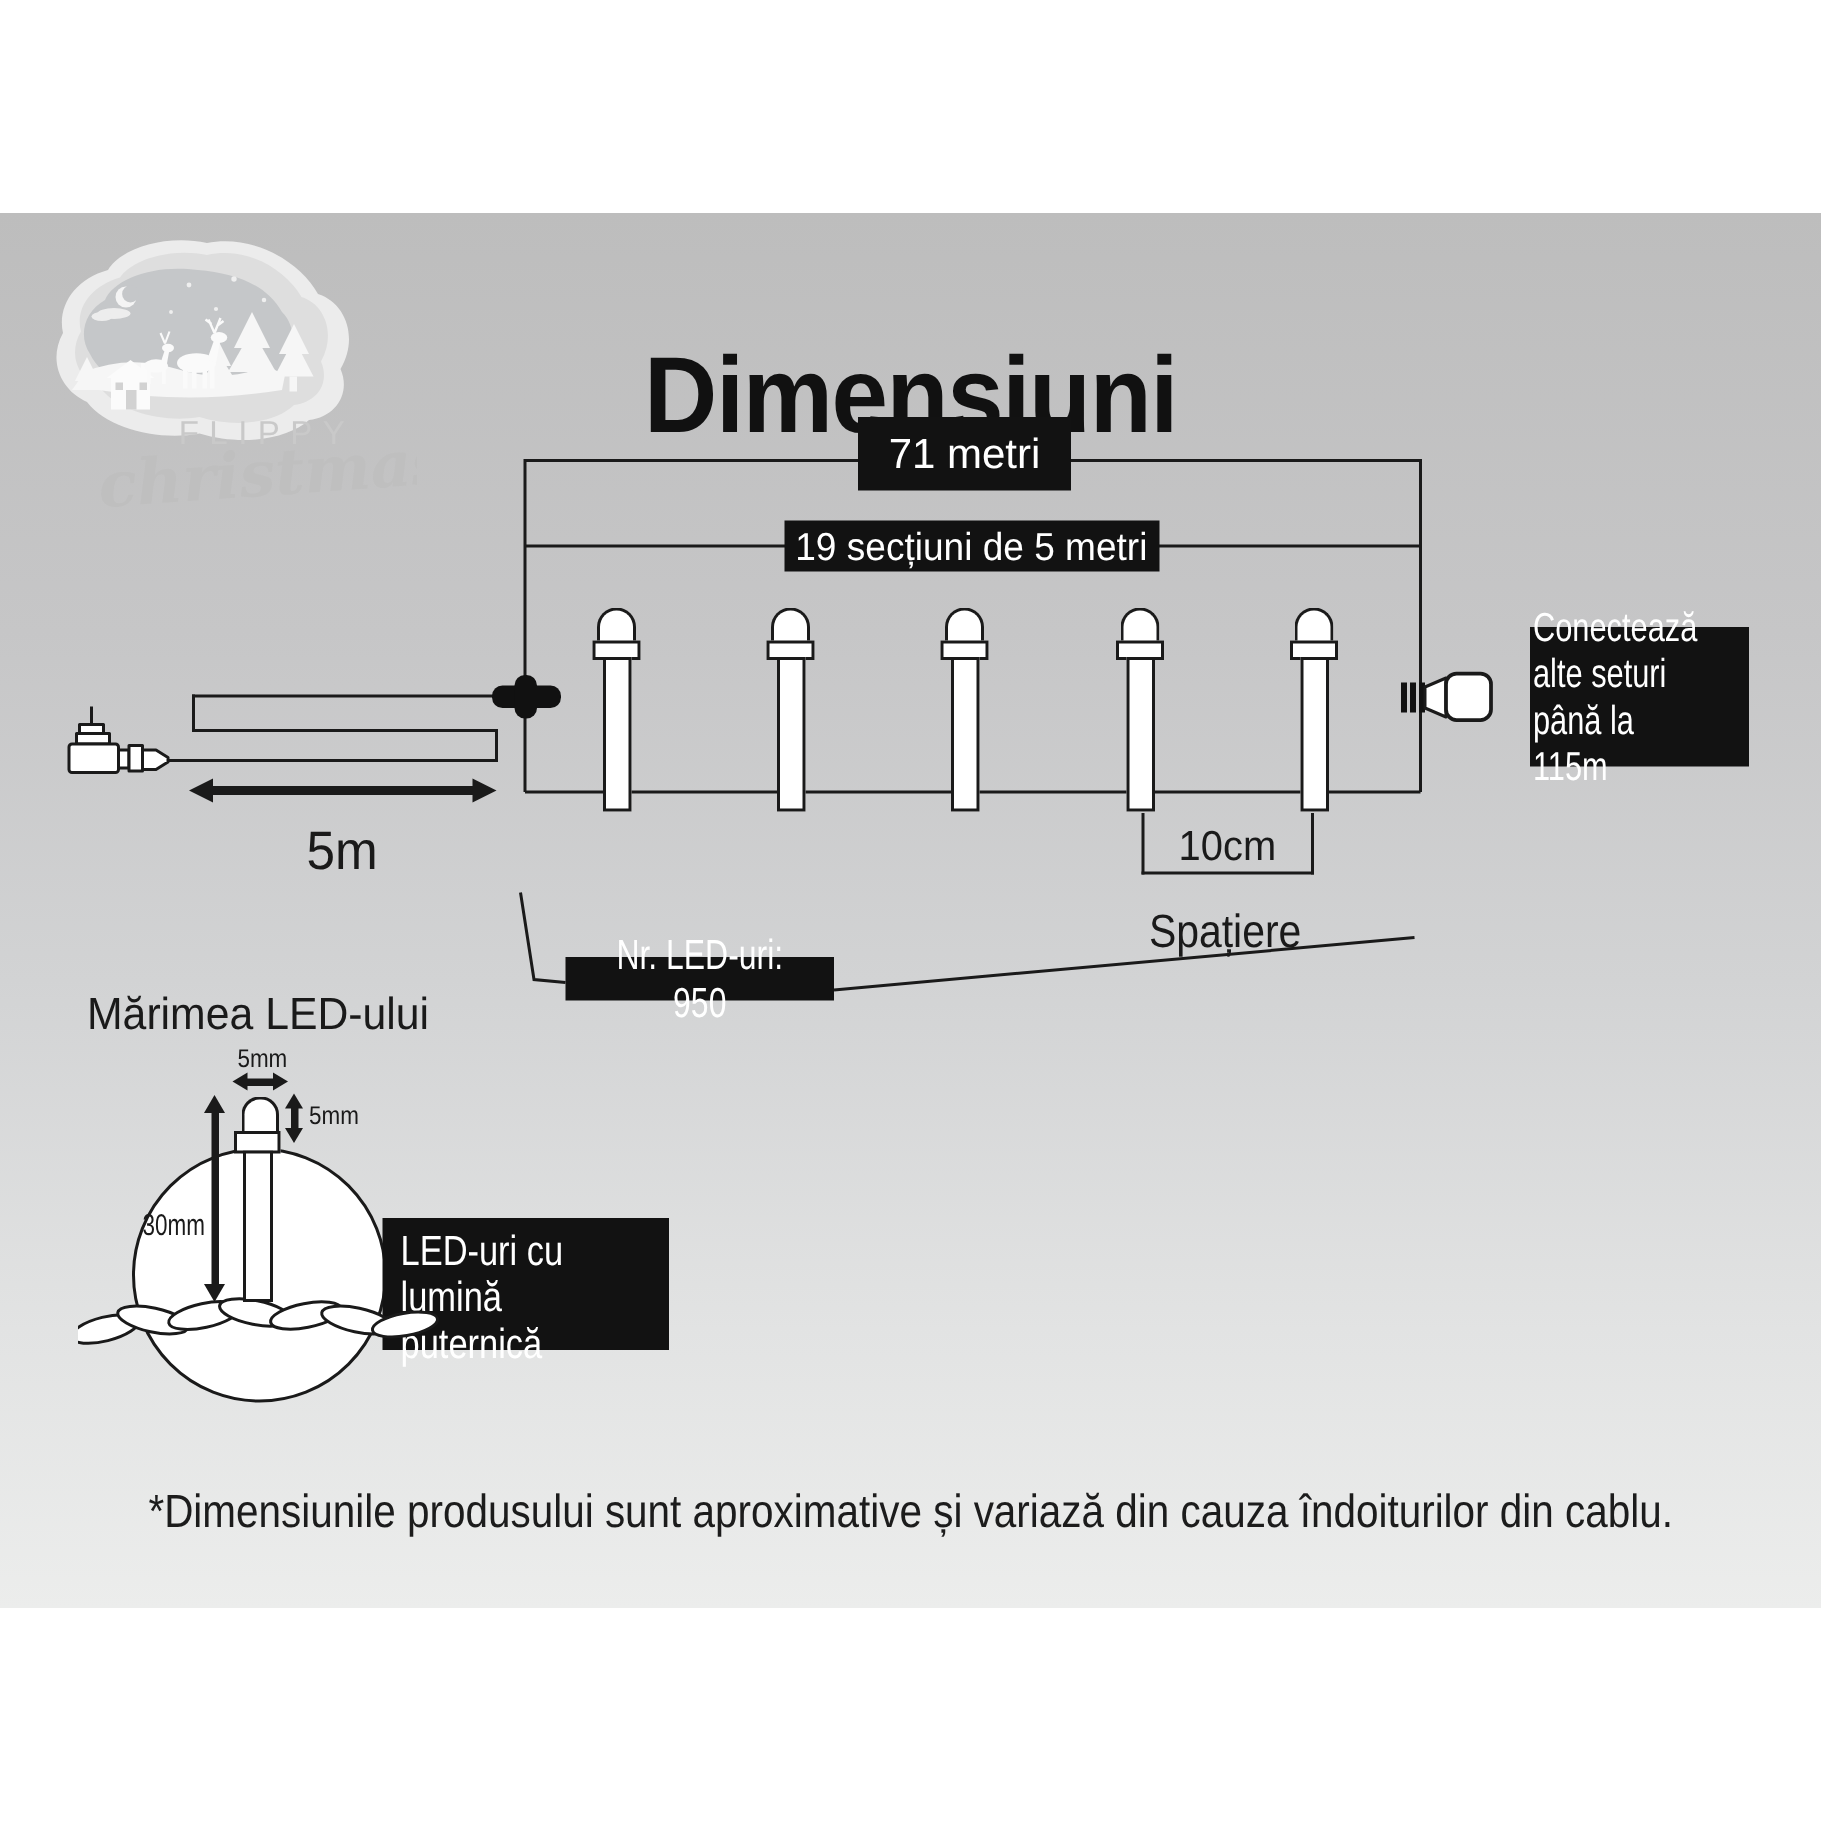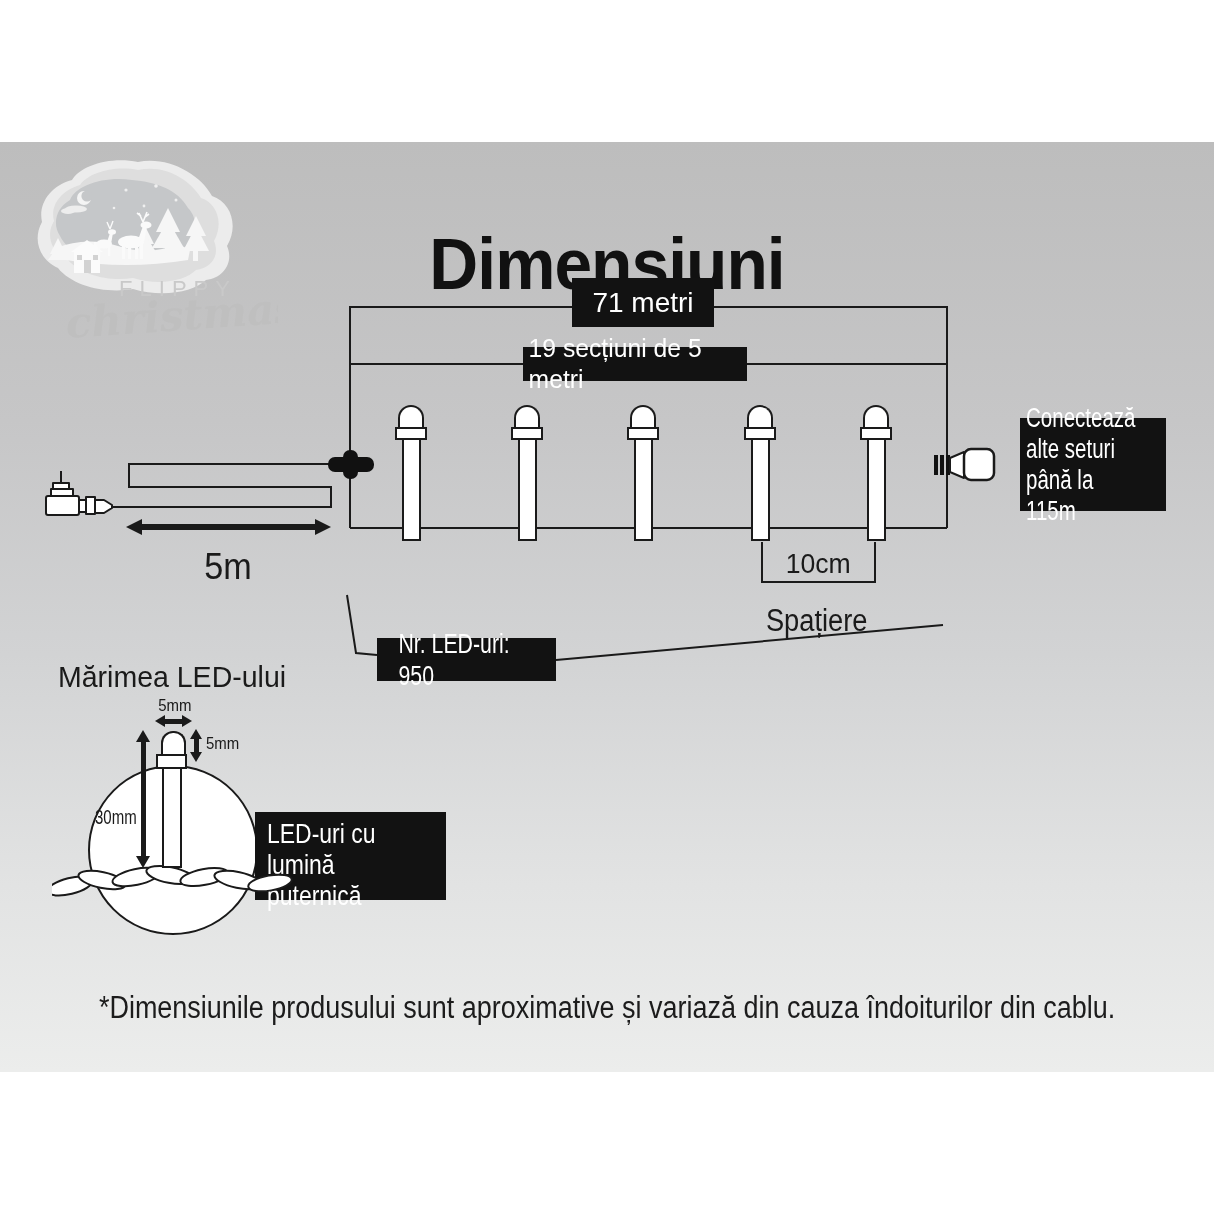--- a/index.html
+++ b/index.html
@@ -6,21 +6,21 @@
   body{font-family:"Liberation Sans","DejaVu Sans",sans-serif;background:#fff;}
   .page{position:relative;width:1214px;height:1214px;background:#ffffff;overflow:hidden;}
   .band{position:absolute;left:0;width:1214px;background:#fff;}
   .band.top{top:0;height:142px;}
   .band.bottom{top:1072px;height:142px;}
   .canvas{position:absolute;left:0;top:142px;width:1214px;height:930px;
     background:linear-gradient(180deg,#bdbdbd 0%,#c6c6c7 30%,#d2d3d4 55%,#e2e3e3 80%,#ecedec 100%);}
   .abs{position:absolute;}
   .hline,.vline{position:absolute;background:#1a1a1a;}
   .blackbox{position:absolute;background:#121212;color:#fff;display:flex;align-items:center;justify-content:center;}
-  .blackbox.left{justify-content:center;}
+  .blackbox.left{justify-content:flex-end;}
   .lbl{position:absolute;color:#1a1a1a;}
   .sx{display:inline-block;transform-origin:50% 50%;}
   .sx100{transform:scaleX(1);}
   .sx95{transform:scaleX(.95);}
   .sx88{transform:scaleX(.88);}
   .sx87{transform:scaleX(.87);transform-origin:50% 50%;}
   .sx82l{transform:scaleX(.82);transform-origin:0 50%;}
   .sx76{transform:scaleX(.76);}
   .sx76l{transform:scaleX(.76);transform-origin:0 50%;}
   .sx75{transform:scaleX(.75);}
@@ -107,21 +107,21 @@
     <h1 class="title"><span class="sx" style="transform:scaleX(.94);">Dimensiuni</span></h1>
 
     <div class="hline" style="left:350px;top:164px;width:598px;height:2px;"></div>
     <div class="hline" style="left:350px;top:221px;width:598px;height:2px;"></div>
     <div class="vline" style="left:349px;top:164px;width:2px;height:222px;"></div>
     <div class="vline" style="left:946px;top:164px;width:2px;height:222px;"></div>
 
     <div class="blackbox" style="left:572px;top:136px;width:142px;height:49px;font-size:28px;">
       <span class="sx sx100">71 metri</span>
     </div>
-    <div class="blackbox" style="left:523px;top:205px;width:224px;height:34px;font-size:26px;">
+    <div class="blackbox" style="left:523px;top:205px;width:250px;height:34px;font-size:26px;">
       <span class="sx sx95">19 secțiuni de 5 metri</span>
     </div>
 
     <div class="hline" style="left:350px;top:385px;width:597px;height:2px;"></div>
 
     <div class="hline" style="left:112px;top:364px;width:220px;height:2px;"></div>
     <div class="vline" style="left:330px;top:344px;width:2px;height:22px;"></div>
     <div class="hline" style="left:128px;top:344px;width:204px;height:2px;"></div>
     <div class="vline" style="left:128px;top:321px;width:2px;height:25px;"></div>
     <div class="hline" style="left:128px;top:321px;width:216px;height:2px;"></div>
@@ -196,21 +196,21 @@
     </div>
     <div class="lbl" style="left:737px;top:450px;width:160px;text-align:center;font-size:31px;margin-top:11px;">
       <span class="sx sx88">Spațiere</span>
     </div>
 
     <svg class="abs" style="left:0;top:0;pointer-events:none;" width="1214" height="930" viewBox="0 0 1214 930">
       <polyline points="347,453 356,511 377,513" fill="none" stroke="#1a1a1a" stroke-width="2"></polyline>
       <line x1="556" y1="518" x2="943" y2="483" stroke="#1a1a1a" stroke-width="2"></line>
     </svg>
 
-    <div class="blackbox" style="left:377px;top:496px;width:179px;height:43px;font-size:28px;">
+    <div class="blackbox" style="left:377px;top:496px;width:179px;height:29px;font-size:28px;text-align:center;">
       <span class="sx sx76">Nr. LED-uri: 950</span>
     </div>
 
     <div class="lbl" style="left:58px;top:518px;font-size:30px;">
       <span class="sx sx95" style="transform-origin:0 50%;">Mărimea LED-ului</span>
     </div>
 
     <div class="abs" style="left:88px;top:623px;width:170px;height:170px;background:#fff;border:2.5px solid #1a1a1a;border-radius:50%;box-sizing:border-box;"></div>
 
     <div class="blackbox left" style="left:255px;top:670px;width:191px;height:88px;font-size:28px;line-height:31px;padding:16px 0 0 12px;box-sizing:border-box;">

